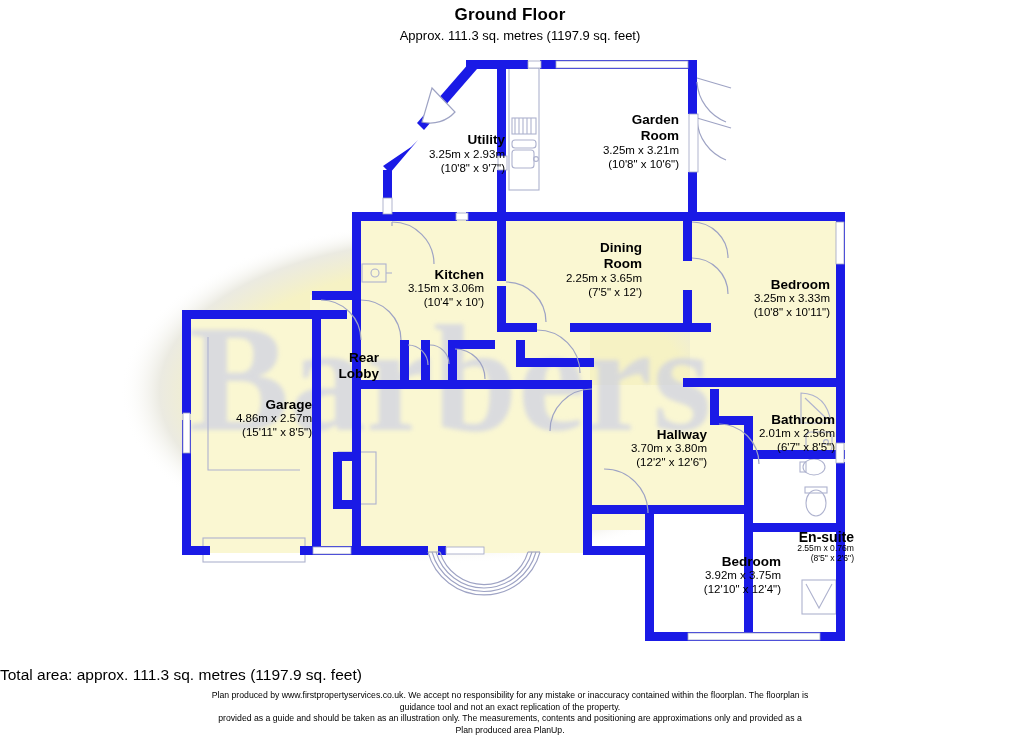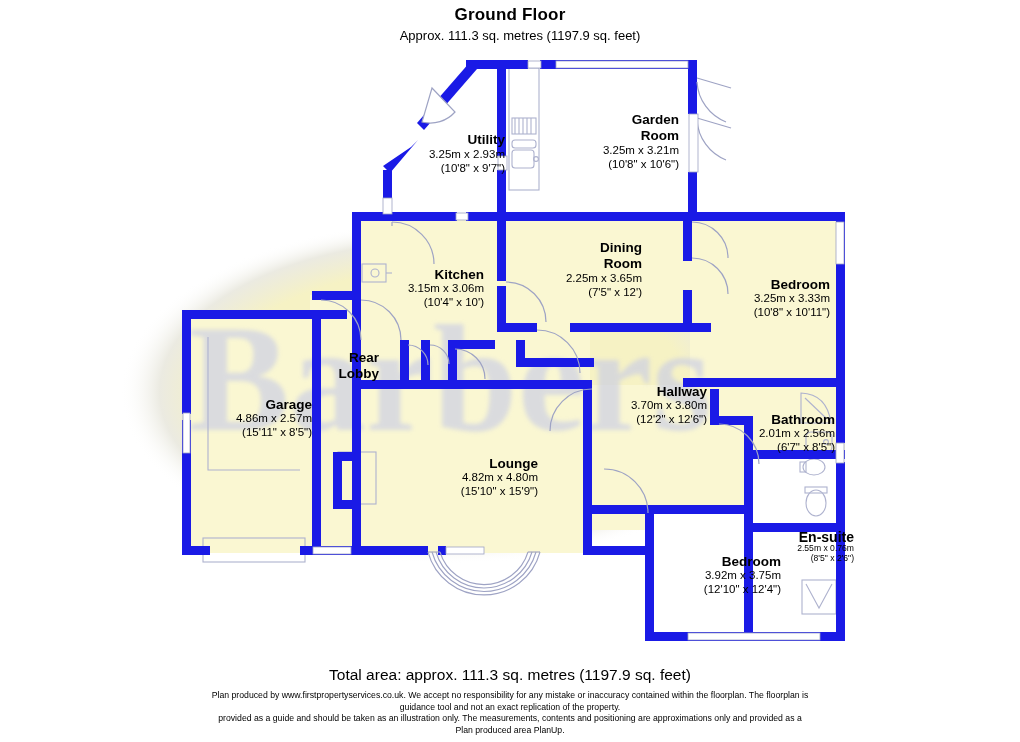--- a/index.html
+++ b/index.html
@@ -36,21 +36,20 @@
   .hdr-sub {
     font-size: 13px;
     margin-top: 3px;
     margin-left: 20px;
   }
   .footer-total {
     position: absolute;
     left: 0;
     top: 666px;
     width: 1020px;
-    text-align: center;
     font-size: 15.5px;
     font-weight: normal;
   }
   .footer-dis {
     position: absolute;
     left: 130px;
     top: 690px;
     width: 760px;
     text-align: center;
     font-size: 8.7px;
@@ -348,37 +347,32 @@
     <span class="nm">Rear</span>
     <span class="nm">Lobby</span>
   </div>
 
   <div class="lbl" style="left:194px; top:397px; width:118px;">
     <span class="nm">Garage</span>
     <span class="dm">4.86m x 2.57m</span>
     <span class="dm">(15'11" x 8'5")</span>
   </div>
 
-  <div class="lbl" style="left:593px; top:384px; width:114px;">
+  <div class="lbl" style="left:593px; top:427px; width:114px;">
     <span class="nm">Hallway</span>
     <span class="dm">3.70m x 3.80m</span>
     <span class="dm">(12'2" x 12'6")</span>
   </div>
 
   <div class="lbl" style="left:729px; top:412px; width:106px;">
     <span class="nm">Bathroom</span>
     <span class="dm">2.01m x 2.56m</span>
     <span class="dm">(6'7" x 8'5")</span>
   </div>
 
-  <div class="lbl" style="left:416px; top:456px; width:122px;">
-    <span class="nm">Lounge</span>
-    <span class="dm">4.82m x 4.80m</span>
-    <span class="dm">(15'10" x 15'9")</span>
-  </div>
 
   <div class="lbl small" style="left:764px; top:531px; width:90px;">
     <span class="nm">En-suite</span>
     <span class="dm">2.55m x 0.76m</span>
     <span class="dm">(8'5" x 2'6")</span>
   </div>
 
   <div class="lbl" style="left:657px; top:554px; width:124px;">
     <span class="nm">Bedroom</span>
     <span class="dm">3.92m x 3.75m</span>

